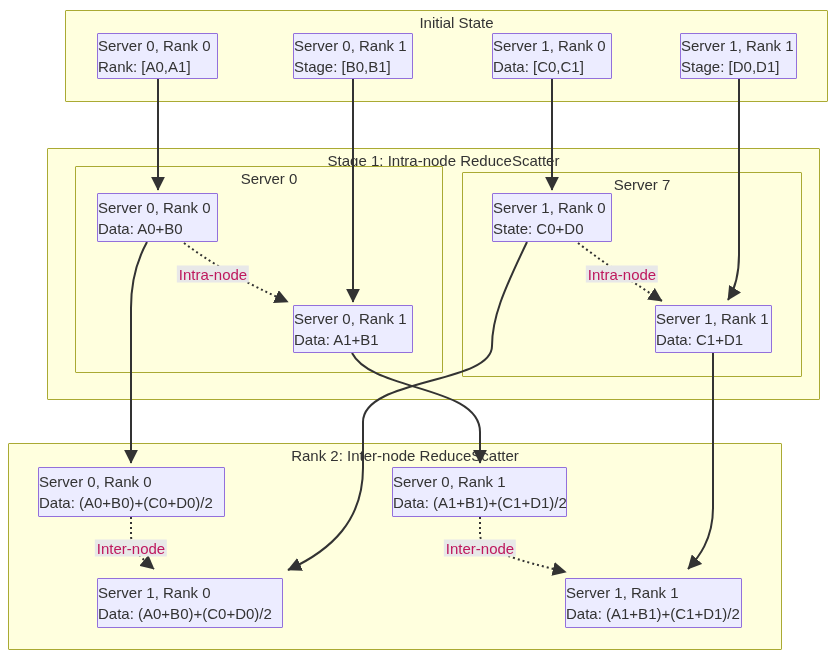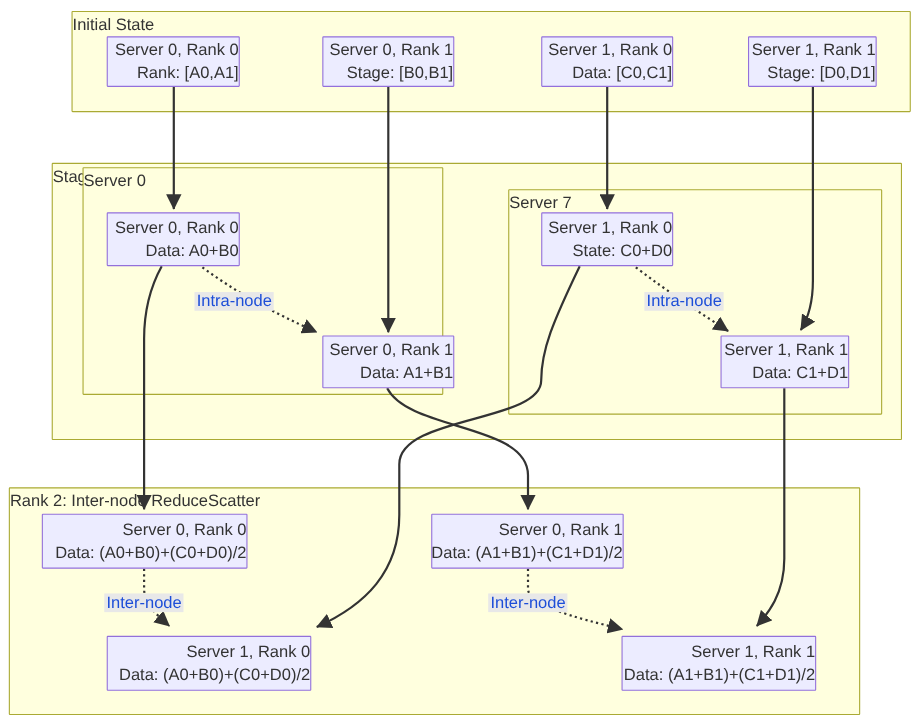--- a/index.html
+++ b/index.html
@@ -6,50 +6,50 @@
   #canvas{
     position:relative;width:839px;height:654px;overflow:hidden;
     font-family:"Liberation Sans","DejaVu Sans",sans-serif;
     color:#333333;background:#ffffff;
   }
   .container{
     position:absolute;background:#ffffde;border:1px solid #aaaa33;
     box-sizing:border-box;border-radius:1px;
   }
   .container-title{
-    position:absolute;top:3px;left:0;right:0;text-align:left;
-    font-size:15px;color:#333333;white-space:nowrap;
+    position:absolute;top:3px;left:0;right:0;text-align:center;
+    font-size:15px;color:#333333;white-space:nowrap;padding-left:20px;
   }
   .node{
     position:absolute;background:#ECECFF;border:1px solid #9370DB;
     box-sizing:border-box;border-radius:1px;display:flex;flex-direction:column;
-    align-items:flex-end;justify-content:center;z-index:3;
+    align-items:flex-start;justify-content:center;z-index:3;
   }
   .node span{font-size:15px;line-height:21px;white-space:nowrap;color:#333333;}
   #edges{position:absolute;left:0;top:0;z-index:2;pointer-events:none;}
   .edge-label{
     position:absolute;z-index:4;transform:translate(-50%,-50%);
-    background:#e8e8e8;color:#1d4ed8;font-size:15px;line-height:17px;
+    background:#e8e8e8;color:#be185d;font-size:15px;line-height:17px;
     padding:0 2px;white-space:nowrap;
   }
 </style>
 </head>
 <body>
 
 <div id="canvas">
 
   <div class="container" style="left:65px;top:10px;width:763px;height:92px">
     <div class="container-title">Initial State</div>
   </div>
 
   <div class="container" style="left:47px;top:148px;width:773px;height:252px">
     <div class="container-title">Stage 1: Intra-node ReduceScatter</div>
   </div>
 
-  <div class="container" style="left:75px;top:152px;width:328px;height:207px">
+  <div class="container" style="left:75px;top:166px;width:368px;height:207px">
     <div class="container-title">Server 0</div>
   </div>
 
   <div class="container" style="left:462px;top:172px;width:340px;height:205px">
     <div class="container-title">Server 7</div>
   </div>
 
   <div class="container" style="left:8px;top:443px;width:774px;height:207px">
     <div class="container-title">Rank 2: Inter-node ReduceScatter</div>
   </div>

